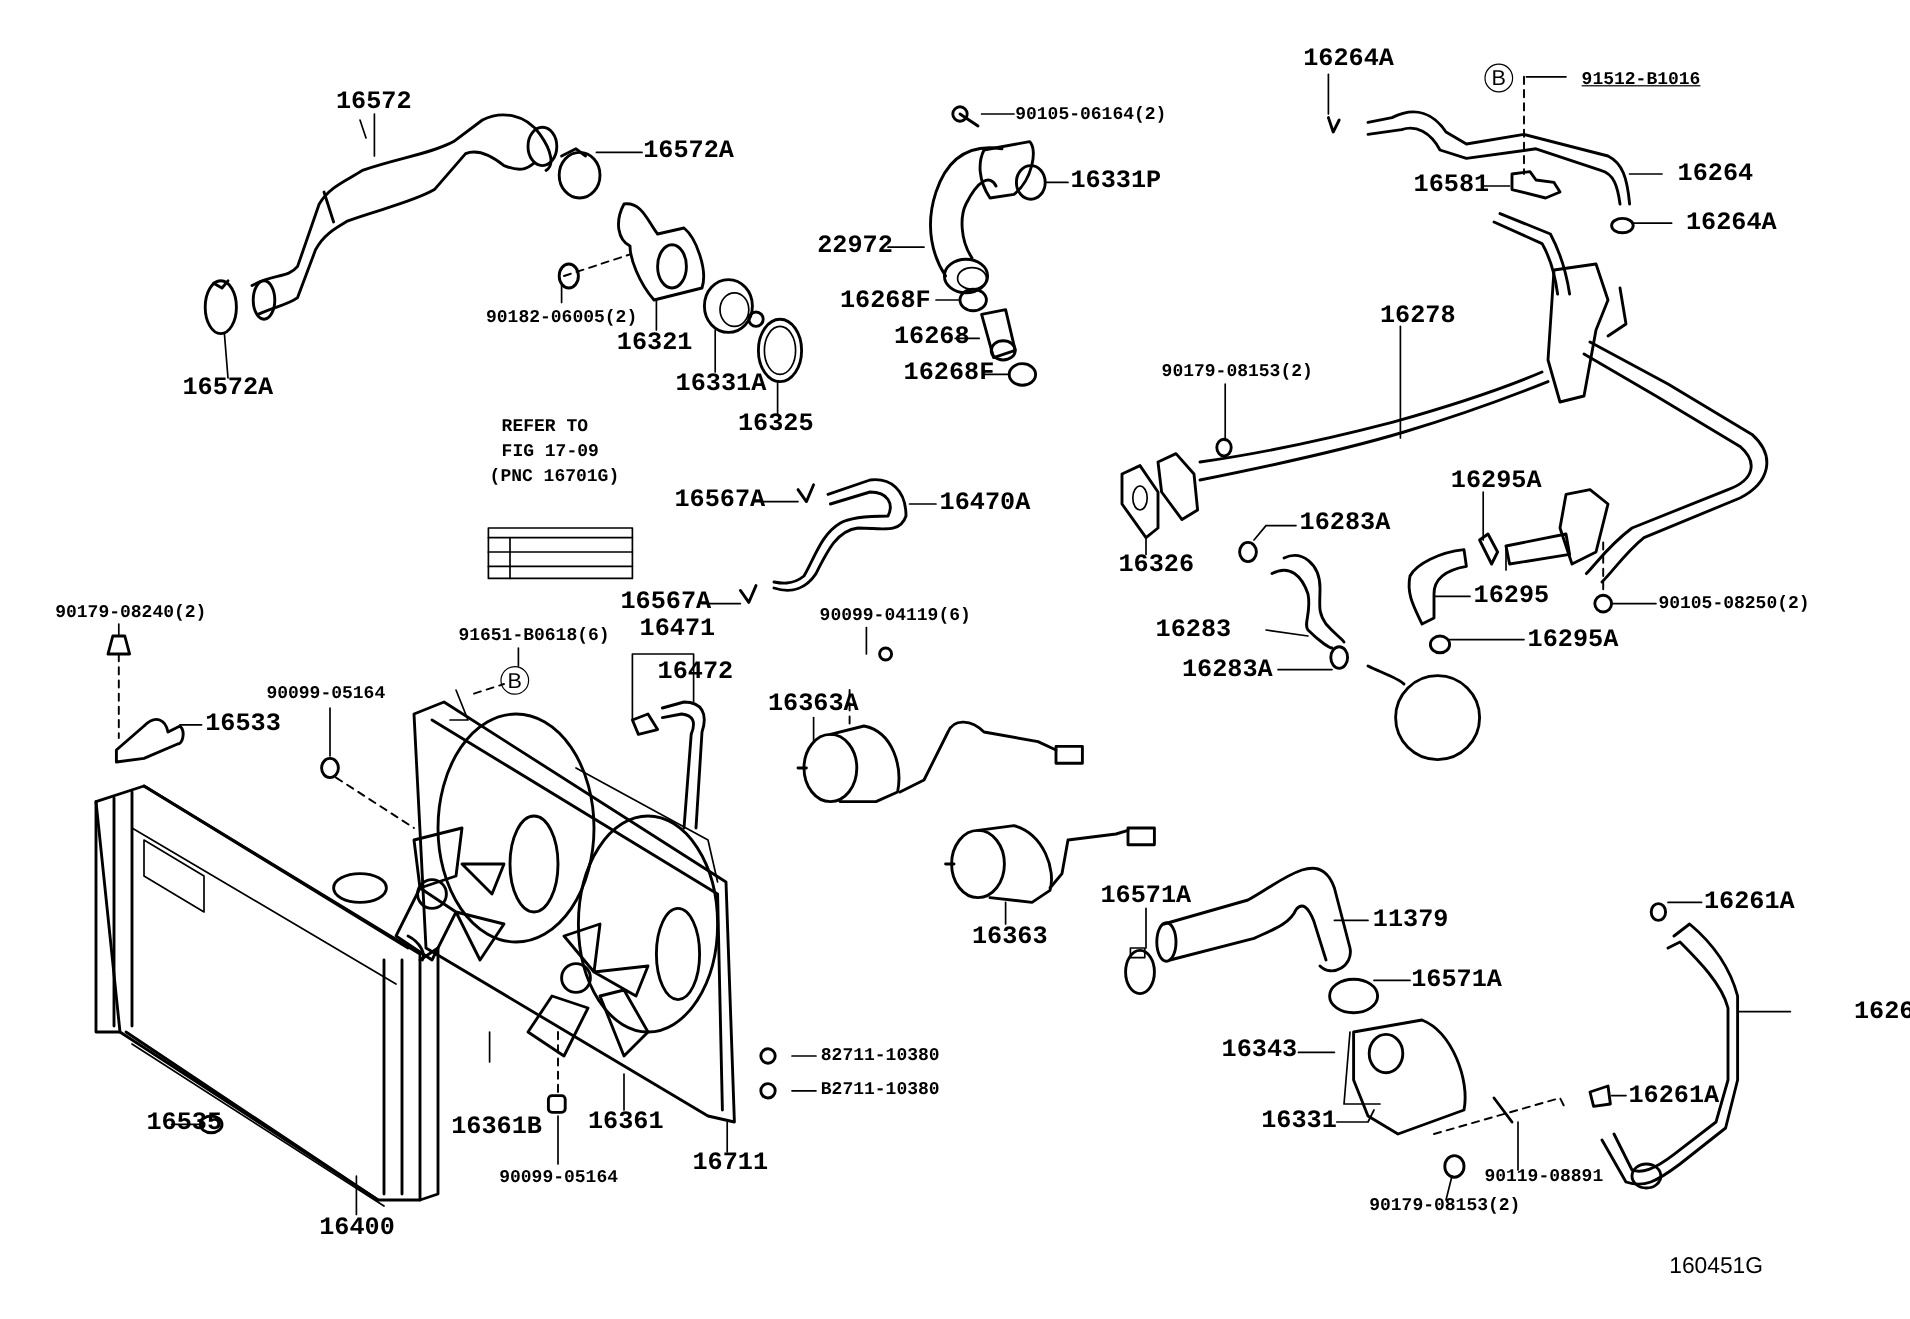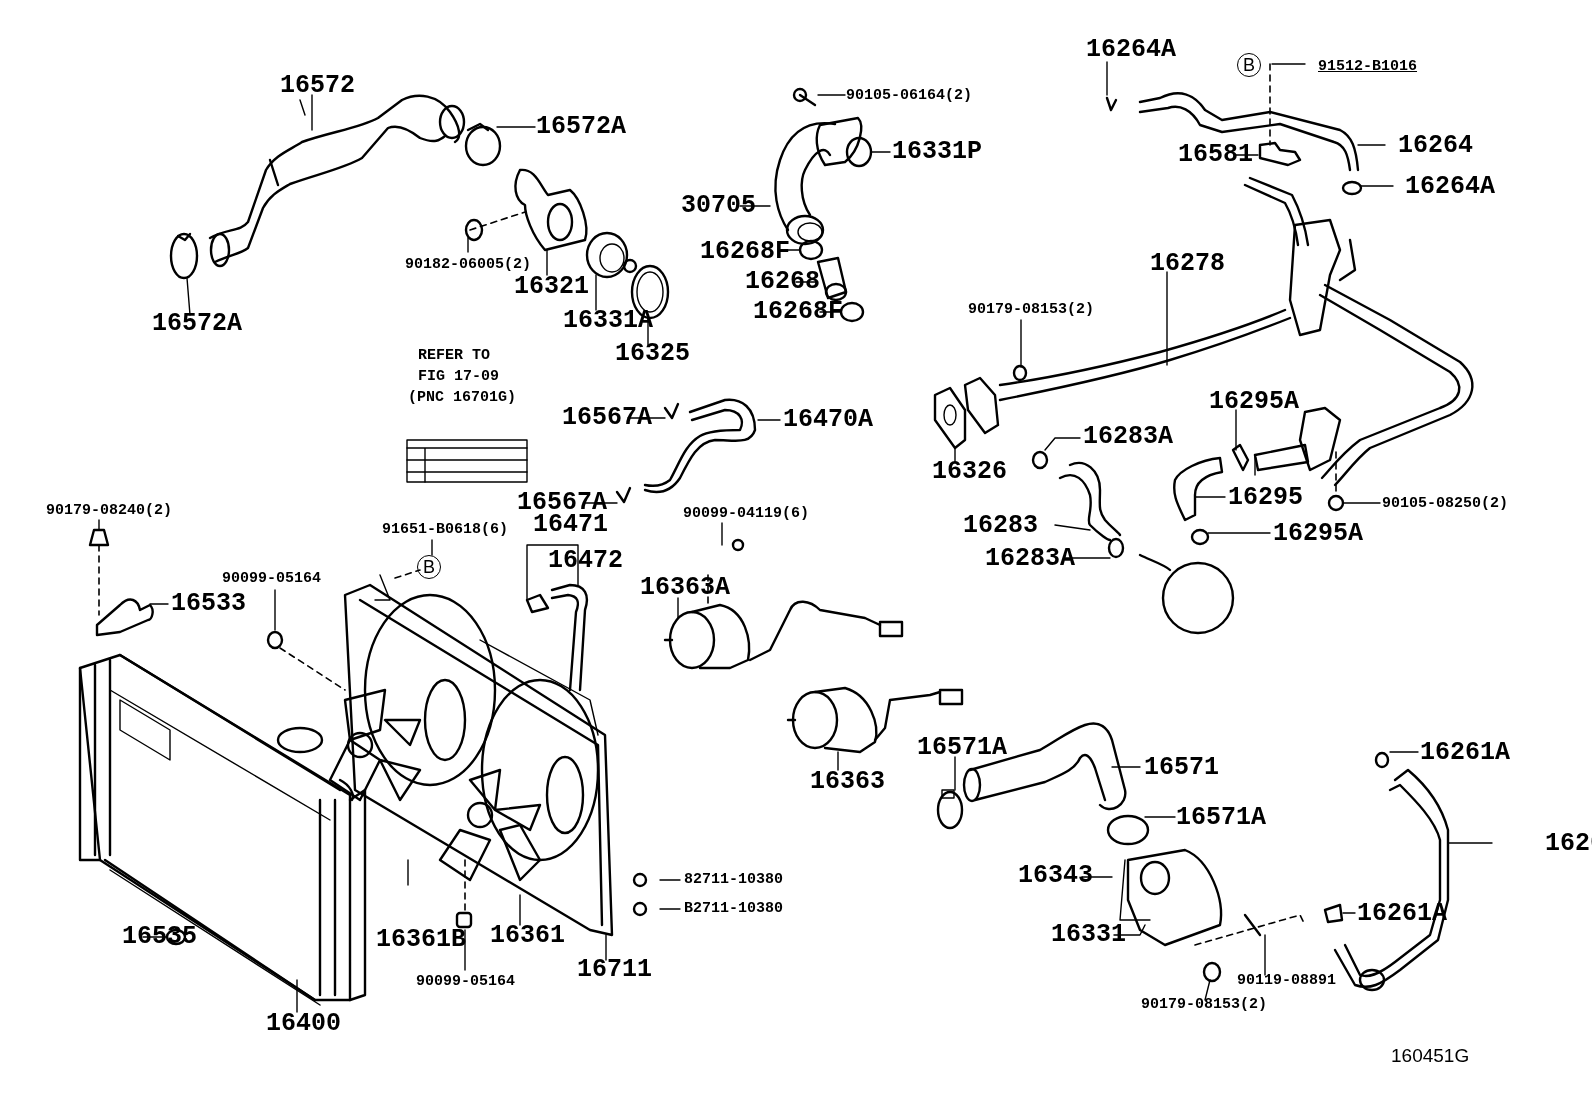--- a/index.html
+++ b/index.html
@@ -2,21 +2,21 @@
 <html><head>
 <meta charset="utf-8">
 <style>
   html,body{margin:0;padding:0;background:#ffffff;}
   body{width:1592px;height:1099px;position:relative;overflow:hidden;font-family:"Liberation Mono","DejaVu Sans Mono",monospace;color:#000;}
   #stage{position:absolute;left:0;top:0;width:1592px;height:1099px;}
   svg.art{position:absolute;left:0;top:0;width:1592px;height:1099px;}
   svg.art *{fill:none;stroke:#000;stroke-width:2.4;stroke-linecap:round;stroke-linejoin:round;}
   svg.art .thin{stroke-width:1.4;}
   svg.art .dash{stroke-dasharray:6 5;stroke-width:1.6;}
-  .lbl{position:absolute;font-weight:bold;font-size:25px;line-height:20px;white-space:nowrap;letter-spacing:0px;}
+  .lbl{position:absolute;font-weight:bold;font-size:21px;line-height:20px;white-space:nowrap;letter-spacing:0px;}
   .lbl.sm{font-size:15px;line-height:16px;}
   .note{position:absolute;font-weight:bold;font-size:15px;line-height:21px;white-space:pre;}
   .figno{position:absolute;font-family:"Liberation Sans",sans-serif;font-size:19px;}
   .circ{position:absolute;width:22px;height:22px;border:1px solid #000;border-radius:50%;font-family:"Liberation Sans",sans-serif;font-size:18px;line-height:22px;text-align:center;}
 </style>
 </head>
 <body>
 
 <div id="stage">
 
@@ -297,21 +297,21 @@
 <div class="lbl" style="left:280px;top:76px;">16572</div>
 <div class="lbl" style="left:536px;top:117px;">16572A</div>
 <div class="lbl" style="left:152px;top:314px;">16572A</div>
 <div class="lbl sm" style="left:405px;top:257px;">90182-06005(2)</div>
 <div class="lbl" style="left:514px;top:277px;">16321</div>
 <div class="lbl" style="left:563px;top:311px;">16331A</div>
 <div class="lbl" style="left:615px;top:344px;">16325</div>
 
 <div class="lbl sm" style="left:846px;top:88px;">90105-06164(2)</div>
 <div class="lbl" style="left:892px;top:142px;">16331P</div>
-<div class="lbl" style="left:681px;top:196px;">30705</div>
+<div class="lbl" style="left:681px;top:196px;">22972</div>
 <div class="lbl" style="left:700px;top:242px;">16268F</div>
 <div class="lbl" style="left:745px;top:272px;">16268</div>
 <div class="lbl" style="left:753px;top:302px;">16268F</div>
 
 <div class="lbl" style="left:1086px;top:40px;">16264A</div>
 <div class="lbl sm" style="left:1318px;top:59px;text-decoration:underline;">91512-B1016</div>
 <div class="lbl" style="left:1398px;top:136px;">16264</div>
 <div class="lbl" style="left:1178px;top:145px;">16581</div>
 <div class="lbl" style="left:1405px;top:177px;">16264A</div>
 <div class="lbl" style="left:1150px;top:254px;">16278</div>
@@ -332,21 +332,21 @@
 <div class="lbl sm" style="left:382px;top:522px;">91651-B0618(6)</div>
 <div class="lbl" style="left:533px;top:515px;">16471</div>
 <div class="lbl" style="left:548px;top:551px;">16472</div>
 <div class="lbl" style="left:640px;top:578px;">16363A</div>
 <div class="lbl sm" style="left:46px;top:503px;">90179-08240(2)</div>
 <div class="lbl sm" style="left:222px;top:571px;">90099-05164</div>
 <div class="lbl" style="left:171px;top:594px;">16533</div>
 <div class="lbl" style="left:810px;top:772px;">16363</div>
 
 <div class="lbl" style="left:917px;top:738px;">16571A</div>
-<div class="lbl" style="left:1144px;top:758px;">16571</div>
+<div class="lbl" style="left:1144px;top:758px;">11379</div>
 <div class="lbl" style="left:1176px;top:808px;">16571A</div>
 <div class="lbl" style="left:1420px;top:743px;">16261A</div>
 <div class="lbl" style="left:1497px;top:834px;margin-left:48px;">16261</div>
 <div class="lbl" style="left:1018px;top:866px;">16343</div>
 <div class="lbl" style="left:1357px;top:904px;">16261A</div>
 <div class="lbl" style="left:1051px;top:925px;">16331</div>
 <div class="lbl sm" style="left:1237px;top:973px;">90119-08891</div>
 <div class="lbl sm" style="left:1141px;top:997px;">90179-08153(2)</div>
 
 <div class="lbl" style="left:376px;top:930px;">16361B</div>

